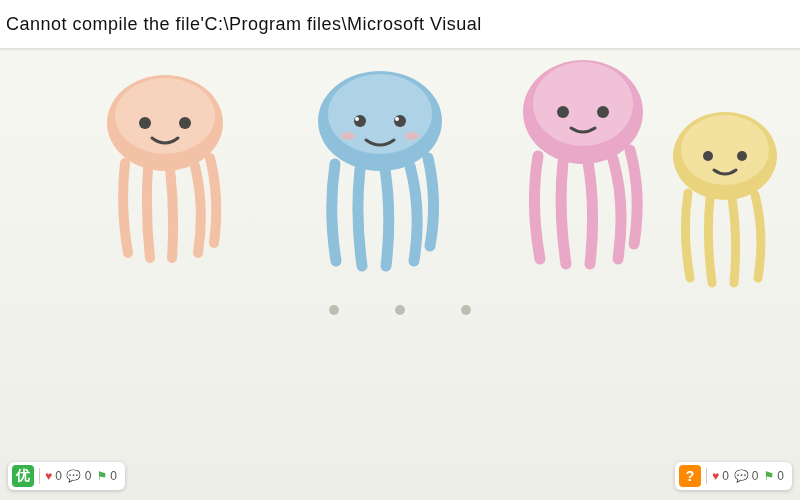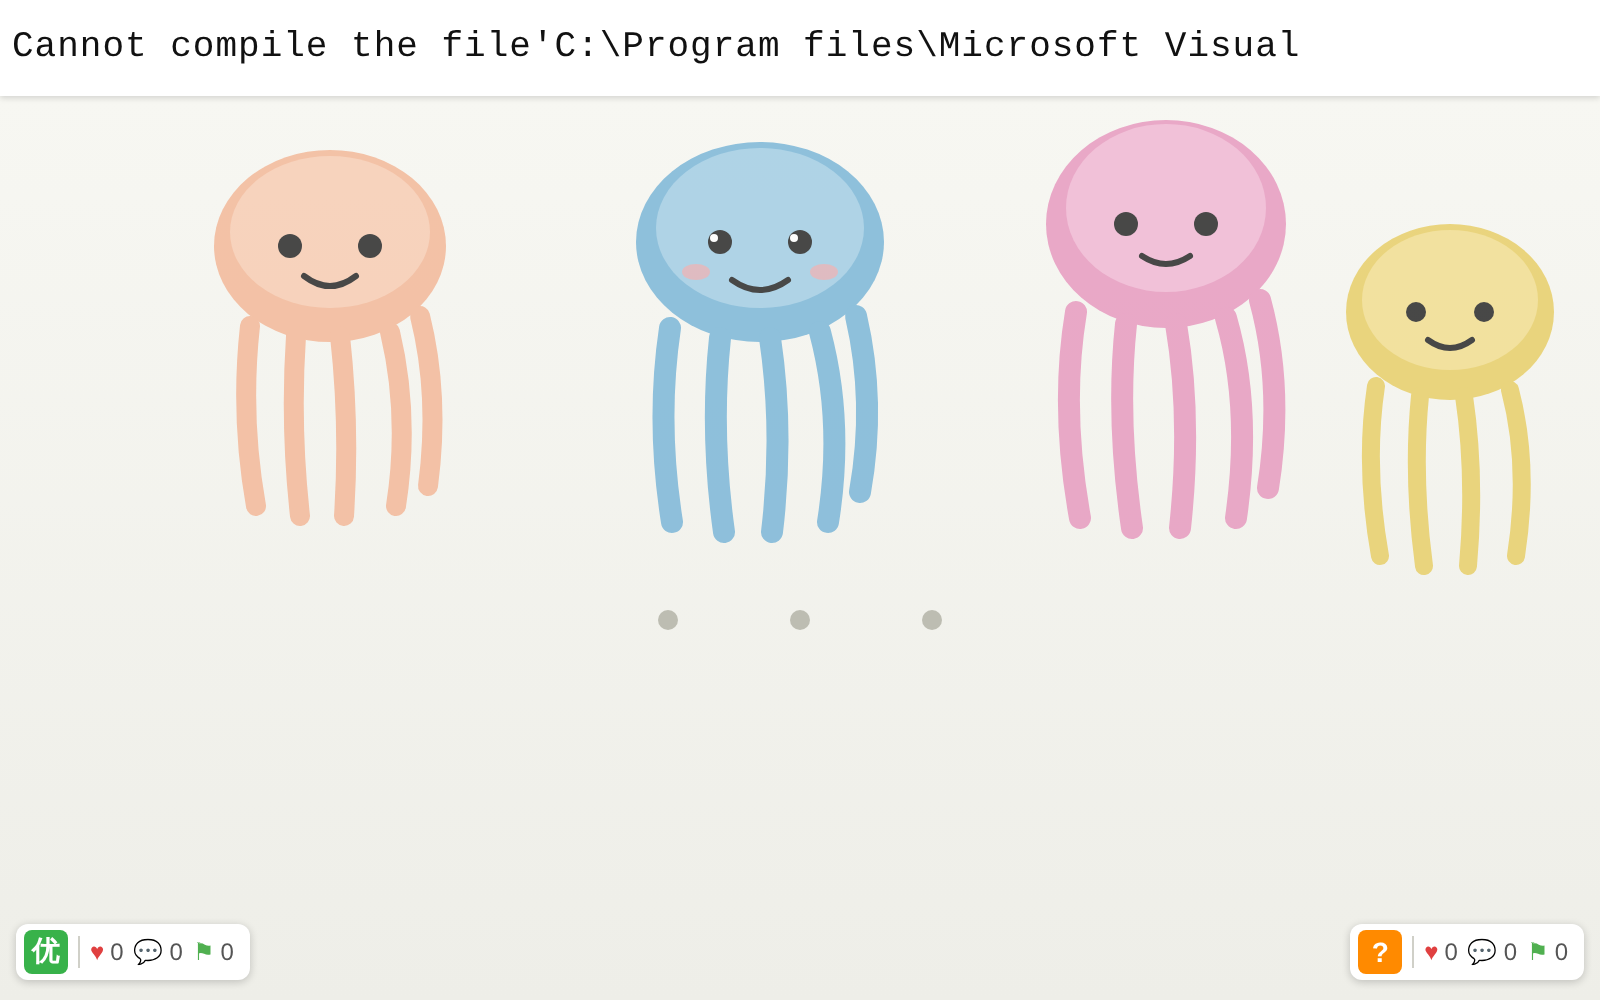--- a/index.html
+++ b/index.html
@@ -18,21 +18,21 @@
     display: flex;
     align-items: center;
     padding: 0 6px;
     box-shadow: 0 1px 3px rgba(0,0,0,0.15);
     position: relative;
     z-index: 5;
   }
   .url-text {
     font-size: 18px;
     color: #111;
-    font-family: Liberation Mono, monospace;
+    font-family: Liberation Sans, sans-serif;
     letter-spacing: 0.5px;
     white-space: nowrap;
   }
   .content-area {
     position: relative;
     width: 100%;
     height: calc(100% - 48px);
     background: linear-gradient(180deg, #f7f7f2 0%, #eeeee8 100%);
   }
   .jellyfish {

